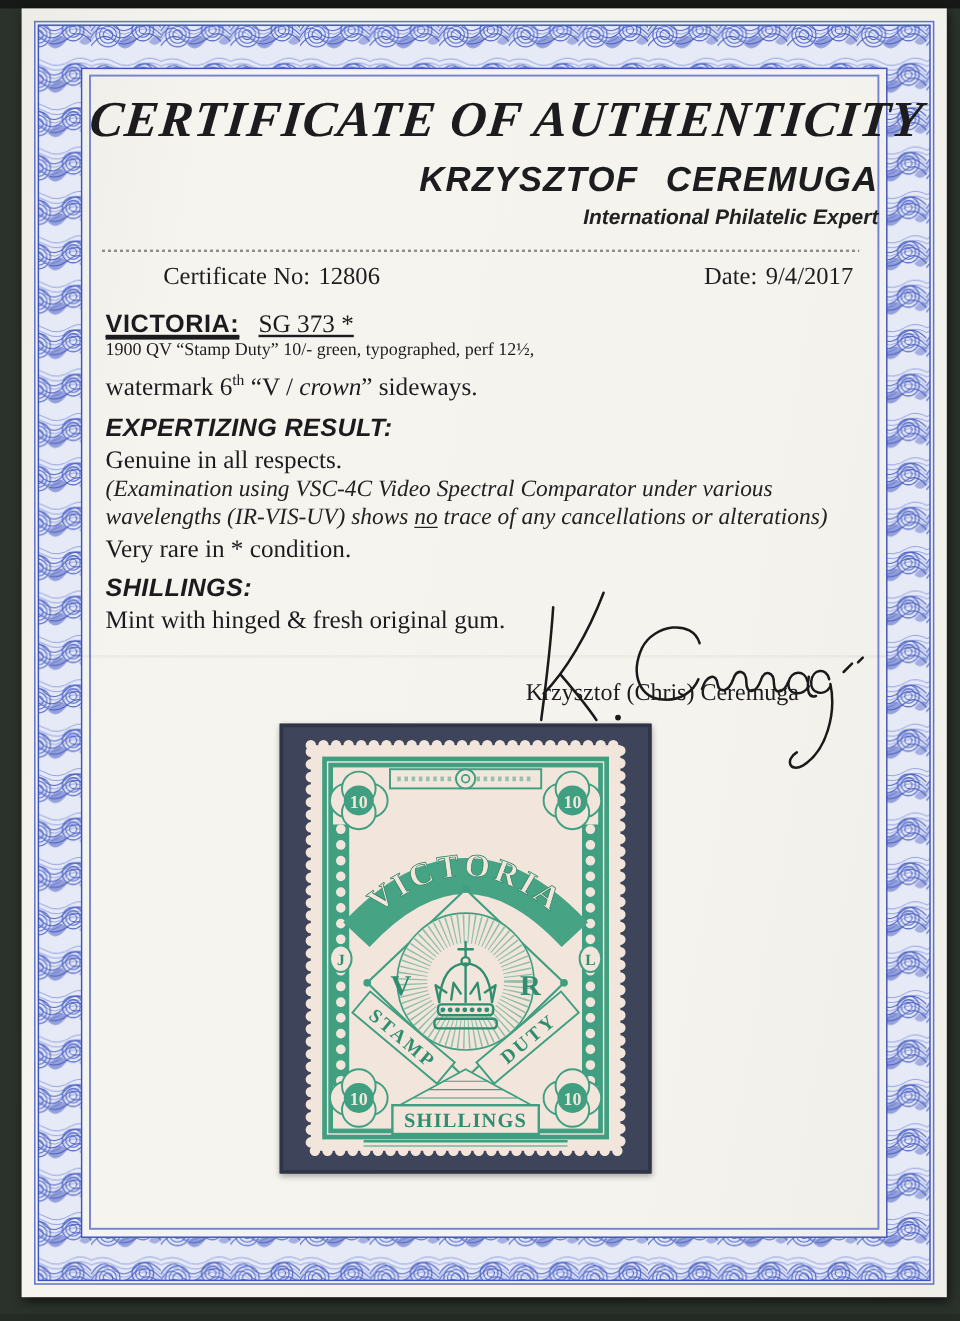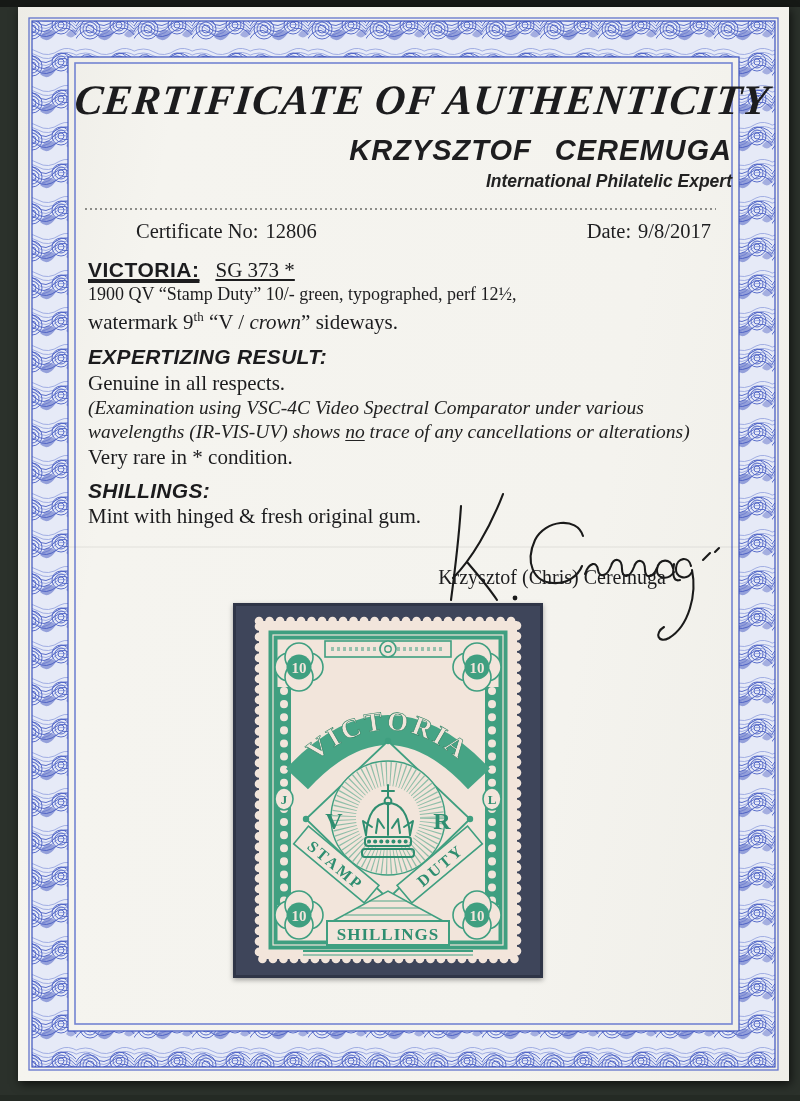--- a/index.html
+++ b/index.html
@@ -49,21 +49,21 @@
   .meta-row .lbl{margin-right:7px;margin-left:48px;}
   .meta-row .grp{white-space:nowrap;}
 
   .item{position:absolute;left:13px;top:194px;width:640px;font-size:21px;color:#1c1c1e;line-height:26px;text-decoration:underline;}
   .country{
     font-family:"Liberation Sans",sans-serif;font-weight:700;font-size:21px;
     text-decoration:underline;text-decoration-thickness:2.5px;text-underline-offset:3px;
     letter-spacing:.5px;
   }
   .catalog{margin-left:16px;}
-  .desc1{position:absolute;left:13px;top:221px;width:640px;font-size:18px;color:#1c1c1e;}
+  .desc1{position:absolute;left:13px;top:221px;width:640px;font-size:15px;color:#1c1c1e;}
   .desc2{position:absolute;left:13px;top:247px;width:640px;font-size:21px;color:#1c1c1e;}
   .desc2 sup{font-size:.62em;vertical-align:super;line-height:0;}
   .desc2 .it{font-style:italic;}
 
   .h-bold-it{
     font-family:"Liberation Sans",sans-serif;font-style:italic;font-weight:700;
     font-size:21px;color:#1b1b1d;letter-spacing:.3px;text-align:right;
   }
   .exp-head{position:absolute;left:13px;top:282px;}
   .exp-result{position:absolute;left:13px;top:308px;font-size:21px;color:#1c1c1e;}
@@ -133,30 +133,30 @@
       <div class="expert-name">KRZYSZTOF CEREMUGA</div>
       <div class="expert-sub">International Philatelic Expert</div>
 
       <div class="rule"></div>
 
       <div class="meta-row">
         <span class="grp">
           <span class="lbl">Certificate No:</span><span>12806</span>
         </span>
         <span class="grp">
-          <span class="lbl">Date:</span><span>9/8/2017</span>
+          <span class="lbl">Date:</span><span>9/4/2017</span>
         </span>
       </div>
 
       <div class="item">
         <span class="country">VICTORIA:</span><span class="catalog">SG 373 *</span>
       </div>
       <div class="desc1">1900 QV “Stamp Duty” 10/- green, typographed, perf 12½,</div>
       <div class="desc2">
-        <span>watermark 9</span><sup>th</sup><span> “V / </span><span class="it">crown</span><span>” sideways.</span>
+        <span>watermark 6</span><sup>th</sup><span> “V / </span><span class="it">crown</span><span>” sideways.</span>
       </div>
 
       <div class="h-bold-it exp-head">EXPERTIZING RESULT:</div>
       <div class="exp-result">Genuine in all respects.</div>
       <div class="exp-note1">(Examination using VSC-4C Video Spectral Comparator under various</div>
       <div class="exp-note2">
         <span>wavelengths (IR-VIS-UV) shows </span><span class="u">no</span><span> trace of any cancellations or alterations)</span>
       </div>
       <div class="exp-rare">Very rare in * condition.</div>
 

